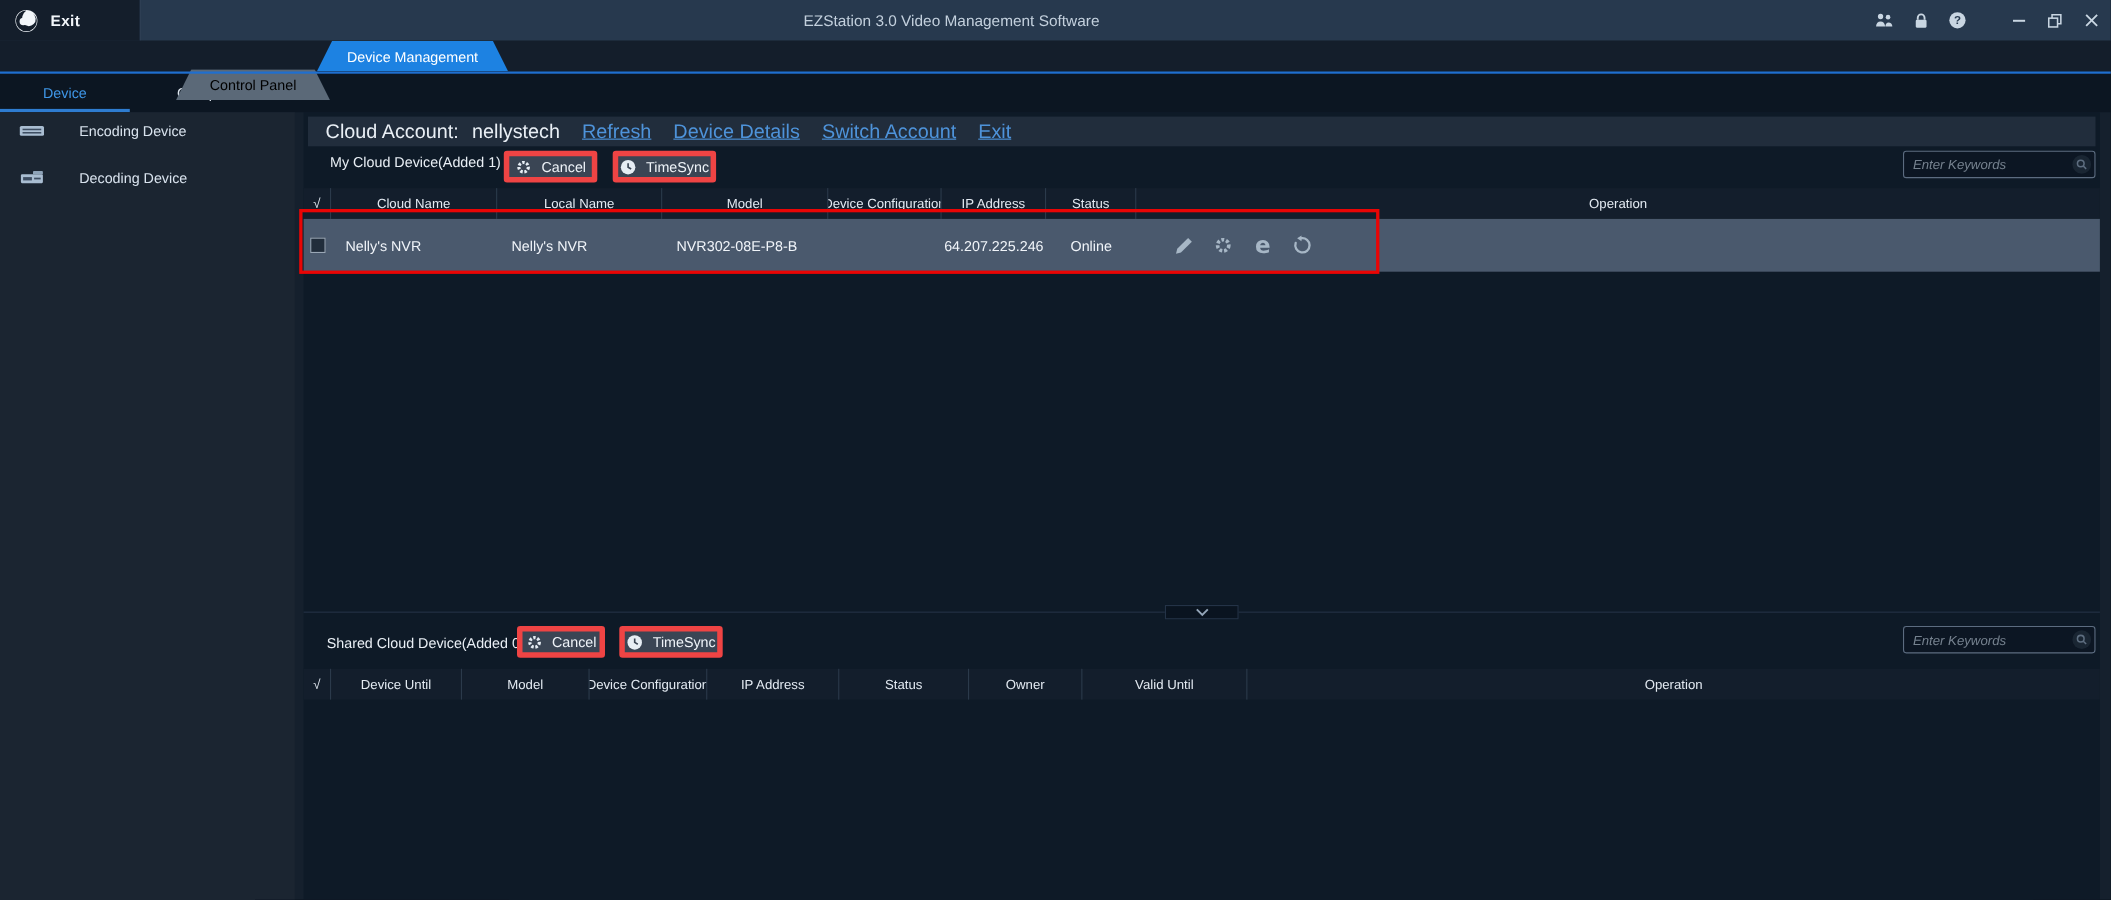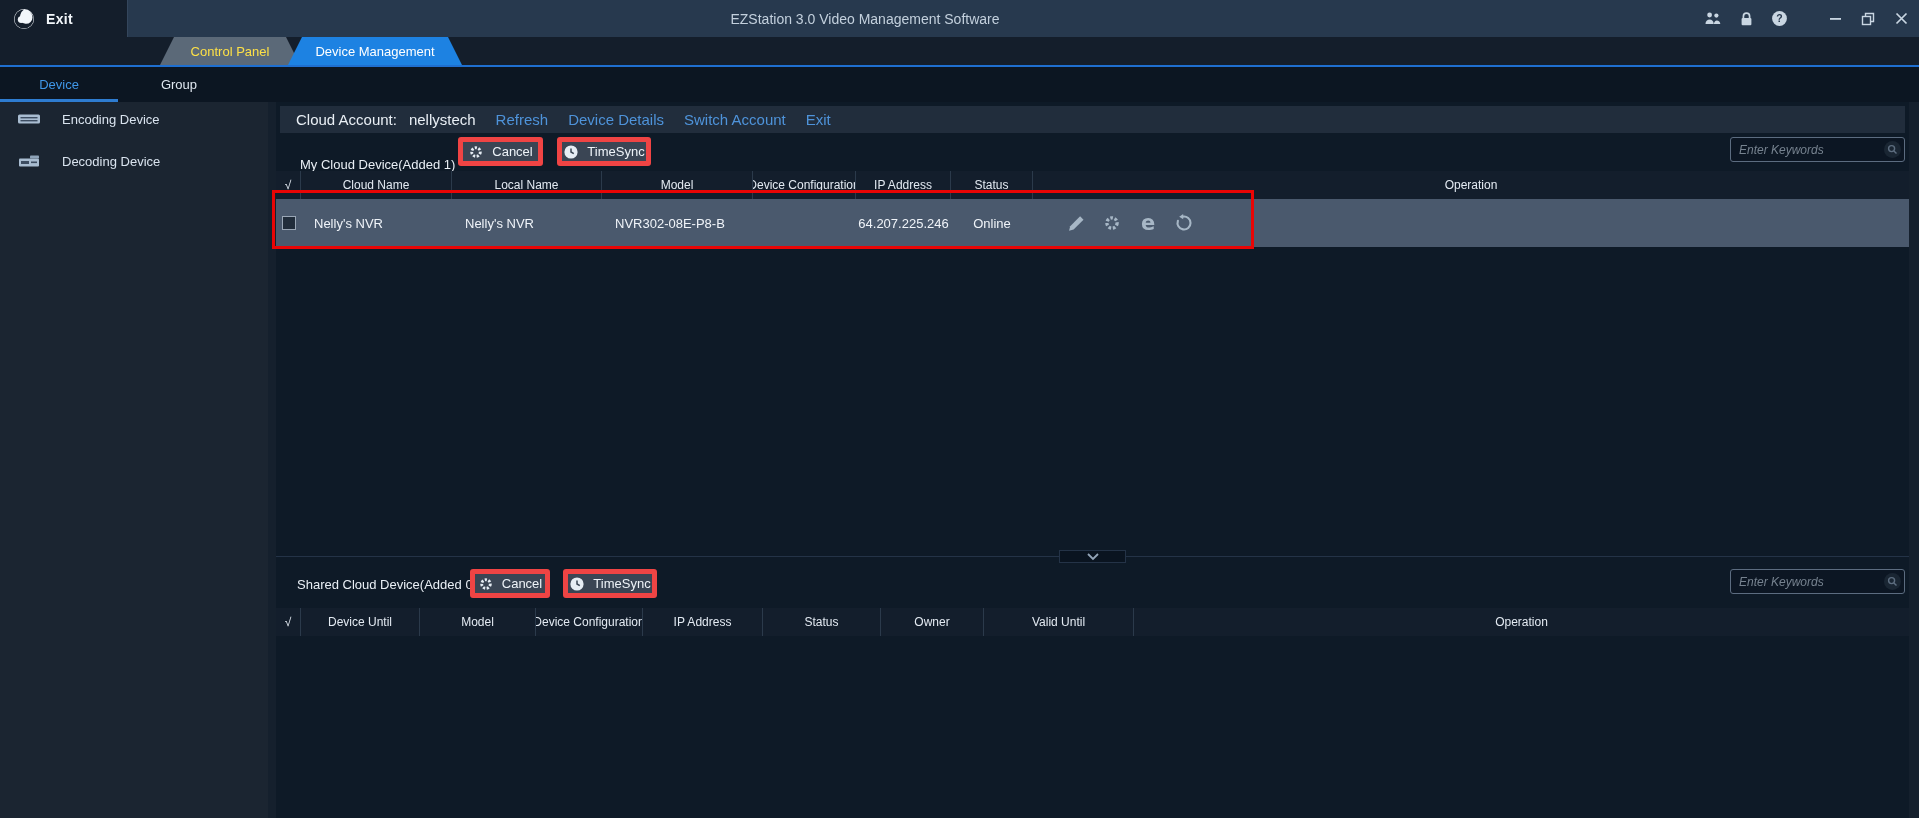--- a/index.html
+++ b/index.html
@@ -20,47 +20,47 @@
                justify-content:center; color:#c3d0dd; font-size:14px; pointer-events:none; }
   .tb-icons { position:absolute; right:6px; top:0; height:37px; display:flex; align-items:center; gap:9px; }
   .tb-ic { width:24px; height:24px; display:flex; align-items:center; justify-content:center; cursor:pointer; color:#c9d6e2; }
   .tb-gap { width:14px; }
 
   
   .tabrow { position:absolute; left:0; top:37px; width:1919px; height:30px; background:#141e2b; }
   .blue-line { position:absolute; left:0; top:65px; width:1919px; height:2px; background:#1f6fd0; z-index:3; }
   .tab { position:absolute; top:37px; height:28px; display:flex; align-items:center; justify-content:center;
          font-size:13px; cursor:pointer; clip-path:polygon(14px 0, calc(100% - 14px) 0, 100% 100%, 0 100%); }
-  .tab-inactive { left:160px; width:140px; background:#5b6optimize978; background:#5b6978; color:#fde047; z-index:1; }
+  .tab-inactive { left:160px; width:140px; background:#5b6optimize978; background:#5b6978; color:#000000; z-index:1;margin-top:26px; }
   .tab-active { left:288px; width:174px; background:#1d82e2; color:#ffffff; z-index:2; }
 
   
   .subtabrow { position:absolute; left:0; top:67px; width:1919px; height:35px; background:#0c1622; }
   .subtab { position:absolute; top:0; height:35px; display:flex; align-items:center; justify-content:center;
             font-size:13px; color:#dfe7ef; cursor:pointer; }
   .subtab-device { left:0; width:118px; color:#3f97e8; }
   .subtab-underline { position:absolute; left:0; bottom:0; width:118px; height:3px; background:#2e7cd0; }
   .subtab-group { left:118px; width:122px; }
 
   
   .sidebar { position:absolute; left:0; top:102px; width:268px; height:716px; background:#1b2531; }
-  .side-item { position:absolute; left:0; width:268px; height:30px; display:flex; align-items:center; gap:20px;
+  .side-item { position:absolute; left:0; width:268px; height:30px; display:flex; align-items:center; gap:30px;
                padding-left:16px; cursor:pointer; color:#d9e3ee; font-size:13px; }
   .side-item.selected { left:10px; width:258px; padding-left:6px;
                background:linear-gradient(#5590d2,#3b79bd); color:#ffffff; }
   .side-ic { width:26px; height:18px; display:flex; align-items:center; justify-content:center; flex:0 0 26px; }
 
   
   .content { position:absolute; left:276px; top:102px; width:1633px; height:716px; background:#0e1a27; }
 
   .cloud-bar { position:absolute; left:280px; top:106px; width:1625px; height:27px; background:#212d3c;
-               display:flex; align-items:center; padding-left:16px; font-size:15px; }
+               display:flex; align-items:center; padding-left:16px; font-size:18px; }
   .cloud-bar .acct-label { color:#e9eff5; }
   .cloud-bar .acct-val { margin-left:12px; color:#e9eff5; }
-  .cloud-link { margin-left:20px; color:#4e93da; cursor:pointer; }
+  .cloud-link { margin-left:20px; color:#4e93da; text-decoration:underline; cursor:pointer; }
 
   .sec-title { color:#e9eff5; font-size:13px; }
   .btn { position:absolute; height:29px; background:#3a4554; border:5px solid #ef4444; border-radius:3px;
          display:flex; align-items:center; justify-content:center; gap:8px; color:#eef3f8; font-size:13px; cursor:pointer; }
   .btn .bic { display:flex; align-items:center; }
 
   .search { position:absolute; width:175px; height:25px; background:#0c1623; border:1px solid #5c6c80; border-radius:3px;
             color:#cfd9e3; font-size:12px; font-style:italic; padding:0 26px 0 8px; outline:none;
             font-family:"Liberation Sans", sans-serif; }
   .search::placeholder { color:#76828f; font-style:italic; }
@@ -199,21 +199,21 @@
 
   <div class="cloud-bar">
     <span class="acct-label">Cloud Account:</span>
     <span class="acct-val">nellystech</span>
     <a class="cloud-link">Refresh</a>
     <a class="cloud-link">Device Details</a>
     <a class="cloud-link">Switch Account</a>
     <a class="cloud-link">Exit</a>
   </div>
 
-  <div class="abs sec-title" style="left:300px; top:157px;">My Cloud Device(Added 1)</div>
+  <div class="abs sec-title" style="left:300px; top:140px;">My Cloud Device(Added 1)</div>
   <div class="btn" style="left:458px; top:137px; width:85px;">
     <span class="bic">
       <svg width="16" height="16" viewBox="0 0 16 16">
         <circle cx="8" cy="8" r="4.3" fill="none" stroke="#e6edf4" stroke-width="2.9" stroke-dasharray="2.2 1.5"></circle>
       </svg>
     </span>
     <span>Cancel</span>
   </div>
   <div class="btn" style="left:557px; top:137px; width:94px;">
     <span class="bic">

